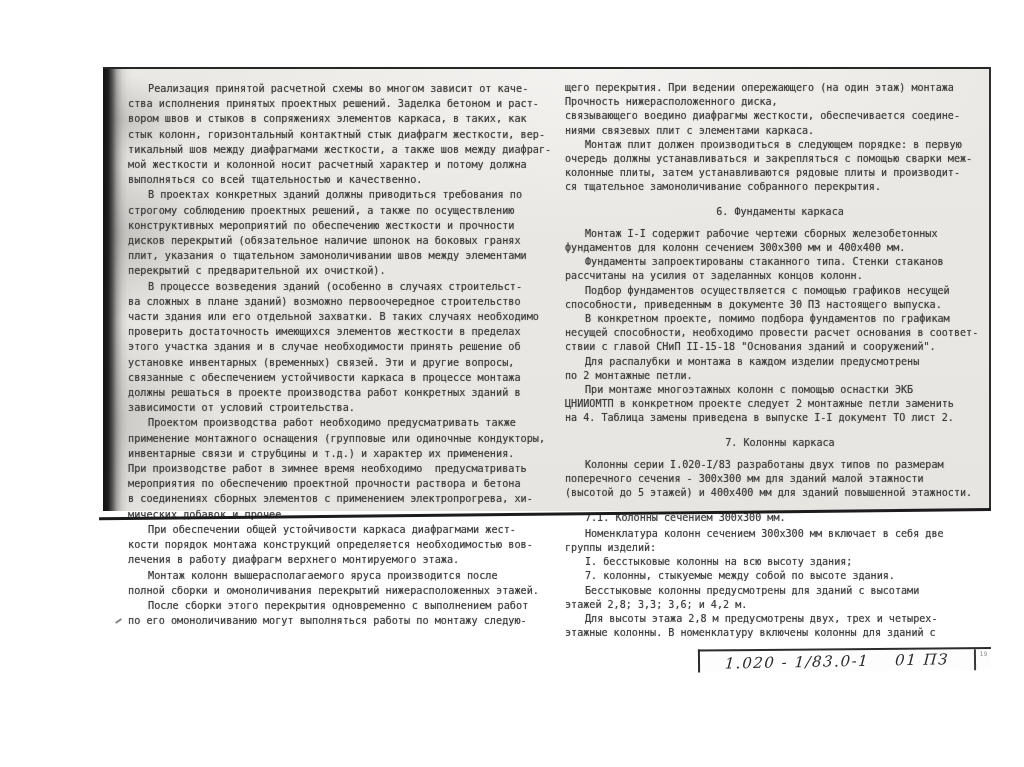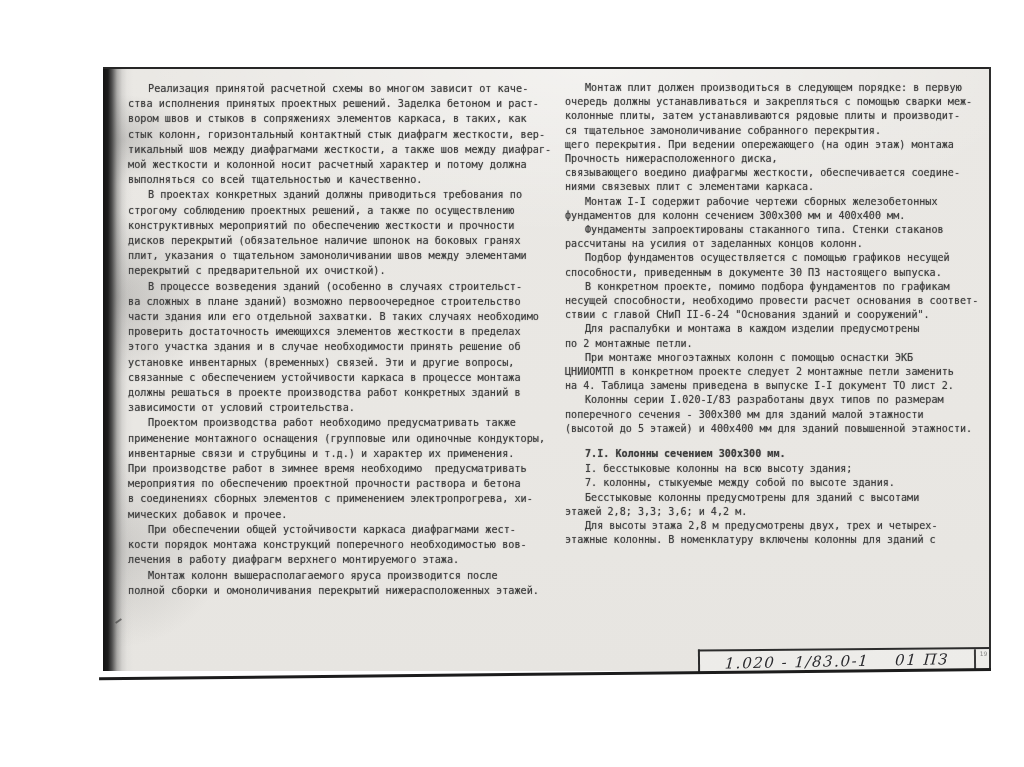--- a/index.html
+++ b/index.html
@@ -16,21 +16,21 @@
     width: 1024px;
     height: 767px;
     background: #ffffff;
   }
   
   .scan {
     position: absolute;
     left: 103px;
     top: 67px;
     width: 888px;
-    height: 604px;
+    height: 444px;
     background:
       radial-gradient(140px 120px at 14px 38%, rgba(55,55,55,0.22), transparent 70%),
       radial-gradient(160px 140px at 10px 80%, rgba(70,70,70,0.18), transparent 70%),
       radial-gradient(90px 60px at 20px 12%, rgba(60,60,60,0.20), transparent 75%),
       radial-gradient(700px 260px at 55% 0%, rgba(255,255,255,0.45), transparent 65%),
       linear-gradient(180deg, #eae8e4 0%, #e9e7e3 60%, #e7e5e1 100%);
   }
   .edge-top {
     position: absolute; left: 0; top: 0; right: 0; height: 2px;
     background: #262626;
@@ -77,21 +77,21 @@
   .page-col.right {
     left: 462px;
     width: 430px;
     font-size: 10.1px;
     line-height: 14.2px;
   }
   .block { white-space: pre; }
   .block.p   { text-indent: 20px; }
   .block.cont{ text-indent: 0; }
   .block.h   { text-align: center; margin: 10px 0 8px 0; }
-  .block.sub { text-indent: 20px; margin: 11px 0 1px 0; font-weight: bold; }
+  .block.sub { text-indent: 20px; margin: 11px 0 1px 0; }
   
   .stamp {
     position: absolute;
     left: 595px;
     top: 580px;
     width: 293px;
     height: 23px;
     border-top: 2px solid #2c2c2c;
     border-left: 2px solid #2c2c2c;
     box-sizing: border-box;
@@ -154,40 +154,42 @@
 установке инвентарных (временных) связей. Эти и другие вопросы,
 связанные с обеспечением устойчивости каркаса в процессе монтажа
 должны решаться в проекте производства работ конкретных зданий в
 зависимости от условий строительства.</div><div class="block p">Проектом производства работ необходимо предусматривать также
 применение монтажного оснащения (групповые или одиночные кондукторы,
 инвентарные связи и струбцины и т.д.) и характер их применения.
 При производстве работ в зимнее время необходимо  предусматривать
 мероприятия по обеспечению проектной прочности раствора и бетона
 в соединениях сборных элементов с применением электропрогрева, хи-
 мических добавок и прочее.</div><div class="block p">При обеспечении общей устойчивости каркаса диафрагмами жест-
-кости порядок монтажа конструкций поперечного необходимостью вов-
+кости порядок монтажа конструкций определяется необходимостью вов-
 лечения в работу диафрагм верхнего монтируемого этажа.</div><div class="block p">Монтаж колонн вышерасполагаемого яруса производится после
-полной сборки и омоноличивания перекрытий нижерасположенных этажей.</div></div>
-    <div class="page-col right"><div class="block p">Монтаж плит должен производиться в следующем порядке: в первую
+полной сборки и омоноличивания перекрытий нижерасположенных этажей.</div><div class="block p">После сборки этого перекрытия одновременно с выполнением работ
+по его омоноличиванию могут выполняться работы по монтажу следую-</div></div>
+    <div class="page-col right"><div class="block cont">щего перекрытия. При ведении опережающего (на один этаж) монтажа
+Прочность нижерасположенного диска,
+связывающего воедино диафрагмы жесткости, обеспечивается соедине-
+ниями связевых плит с элементами каркаса.</div><div class="block p">Монтаж плит должен производиться в следующем порядке: в первую
 очередь должны устанавливаться и закрепляться с помощью сварки меж-
 колонные плиты, затем устанавливаются рядовые плиты и производит-
-ся тщательное замоноличивание собранного перекрытия.</div><div class="block cont">щего перекрытия. При ведении опережающего (на один этаж) монтажа
-Прочность нижерасположенного диска,
-связывающего воедино диафрагмы жесткости, обеспечивается соедине-
-ниями связевых плит с элементами каркаса.</div><div class="block p">Монтаж I-I содержит рабочие чертежи сборных железобетонных
+ся тщательное замоноличивание собранного перекрытия.</div><div class="block h">6. Фундаменты каркаса</div><div class="block p">Монтаж I-I содержит рабочие чертежи сборных железобетонных
 фундаментов для колонн сечением 300х300 мм и 400х400 мм.</div><div class="block p">Фундаменты запроектированы стаканного типа. Стенки стаканов
 рассчитаны на усилия от заделанных концов колонн.</div><div class="block p">Подбор фундаментов осуществляется с помощью графиков несущей
 способности, приведенным в документе 30 ПЗ настоящего выпуска.</div><div class="block p">В конкретном проекте, помимо подбора фундаментов по графикам
 несущей способности, необходимо провести расчет основания в соответ-
-ствии с главой СНиП II-6-24 "Основания зданий и сооружений".</div><div class="block p">Для распалубки и монтажа в каждом изделии предусмотрены
+ствии с главой СНиП II-15-18 "Основания зданий и сооружений".</div><div class="block p">Для распалубки и монтажа в каждом изделии предусмотрены
 по 2 монтажные петли.</div><div class="block p">При монтаже многоэтажных колонн с помощью оснастки ЭКБ
 ЦНИИОМТП в конкретном проекте следует 2 монтажные петли заменить
-на 4. Таблица замены приведена в выпуске I-I документ ТО лист 2.</div><div class="block p">Колонны серии I.020-I/83 разработаны двух типов по размерам
+на 4. Таблица замены приведена в выпуске I-I документ ТО лист 2.</div><div class="block h">7. Колонны каркаса</div><div class="block p">Колонны серии I.020-I/83 разработаны двух типов по размерам
 поперечного сечения - 300х300 мм для зданий малой этажности
-(высотой до 5 этажей) и 400х400 мм для зданий повышенной этажности.</div><div class="block sub">7.I. Колонны сечением 300х300 мм.</div><div class="block p">I. бесстыковые колонны на всю высоту здания;</div><div class="block p">7. колонны, стыкуемые между собой по высоте здания.</div><div class="block p">Бесстыковые колонны предусмотрены для зданий с высотами
+(высотой до 5 этажей) и 400х400 мм для зданий повышенной этажности.</div><div class="block sub">7.I. Колонны сечением 300х300 мм.</div><div class="block p">Номенклатура колонн сечением 300х300 мм включает в себя две
+группы изделий:</div><div class="block p">I. бесстыковые колонны на всю высоту здания;</div><div class="block p">7. колонны, стыкуемые между собой по высоте здания.</div><div class="block p">Бесстыковые колонны предусмотрены для зданий с высотами
 этажей 2,8; 3,3; 3,6; и 4,2 м.</div><div class="block p">Для высоты этажа 2,8 м предусмотрены двух, трех и четырех-
 этажные колонны. В номенклатуру включены колонны для зданий с</div></div>
 
     <div class="stamp">
       <div class="stamp-main">
         <span>1.020 - 1/83.0-1</span>
         <span>01 ПЗ</span>
       </div>
       <div class="stamp-corner">19</div>
     </div>

